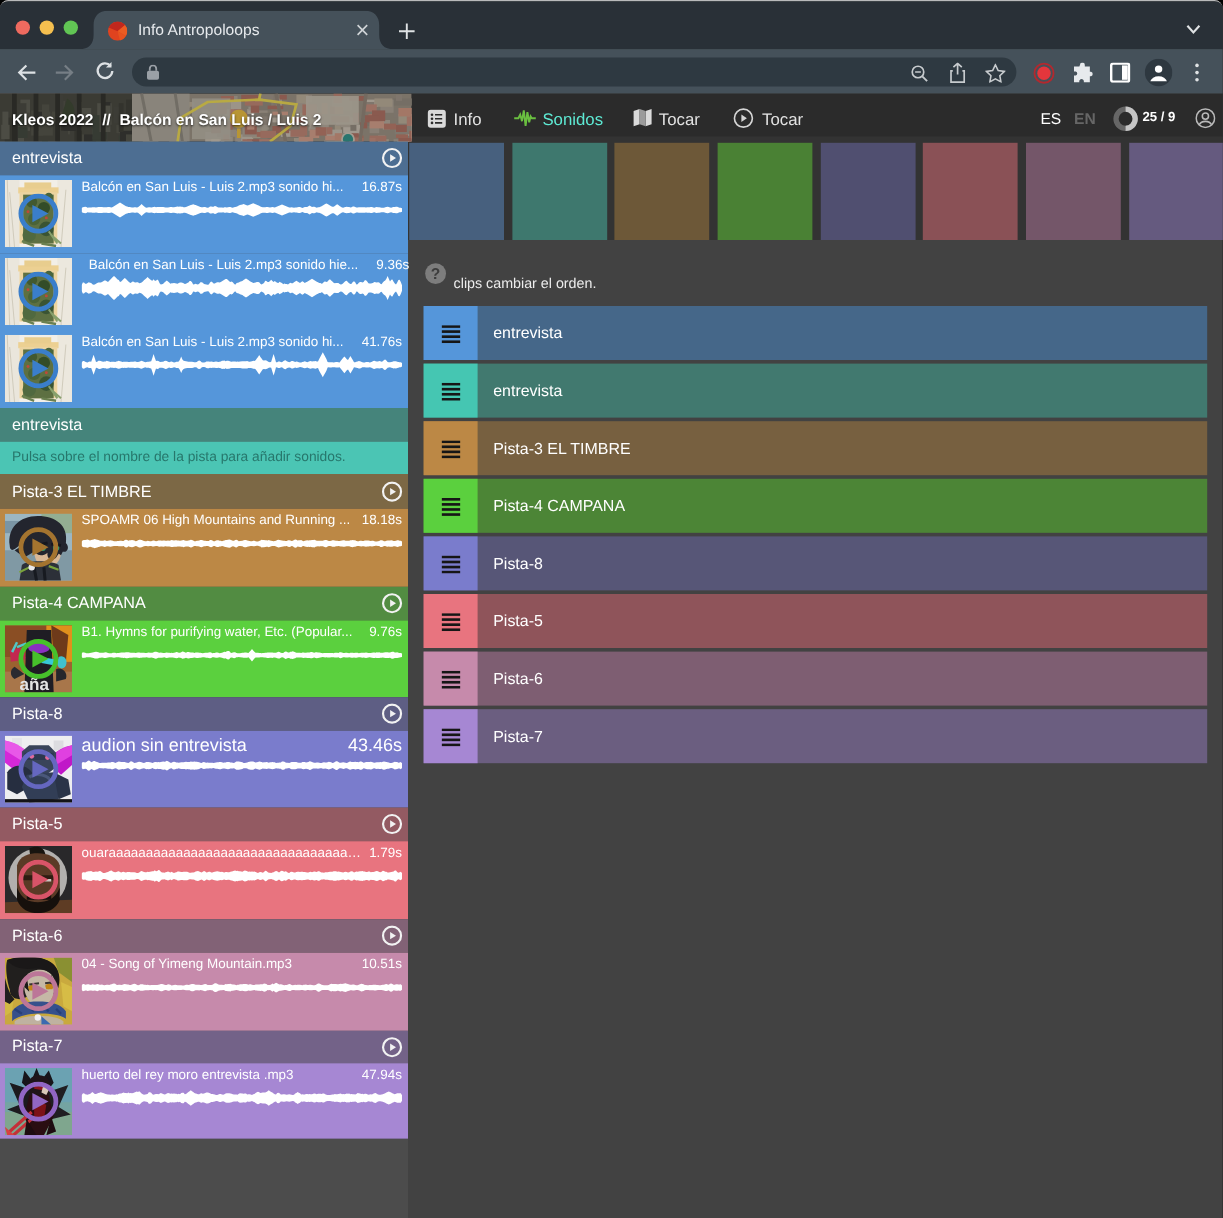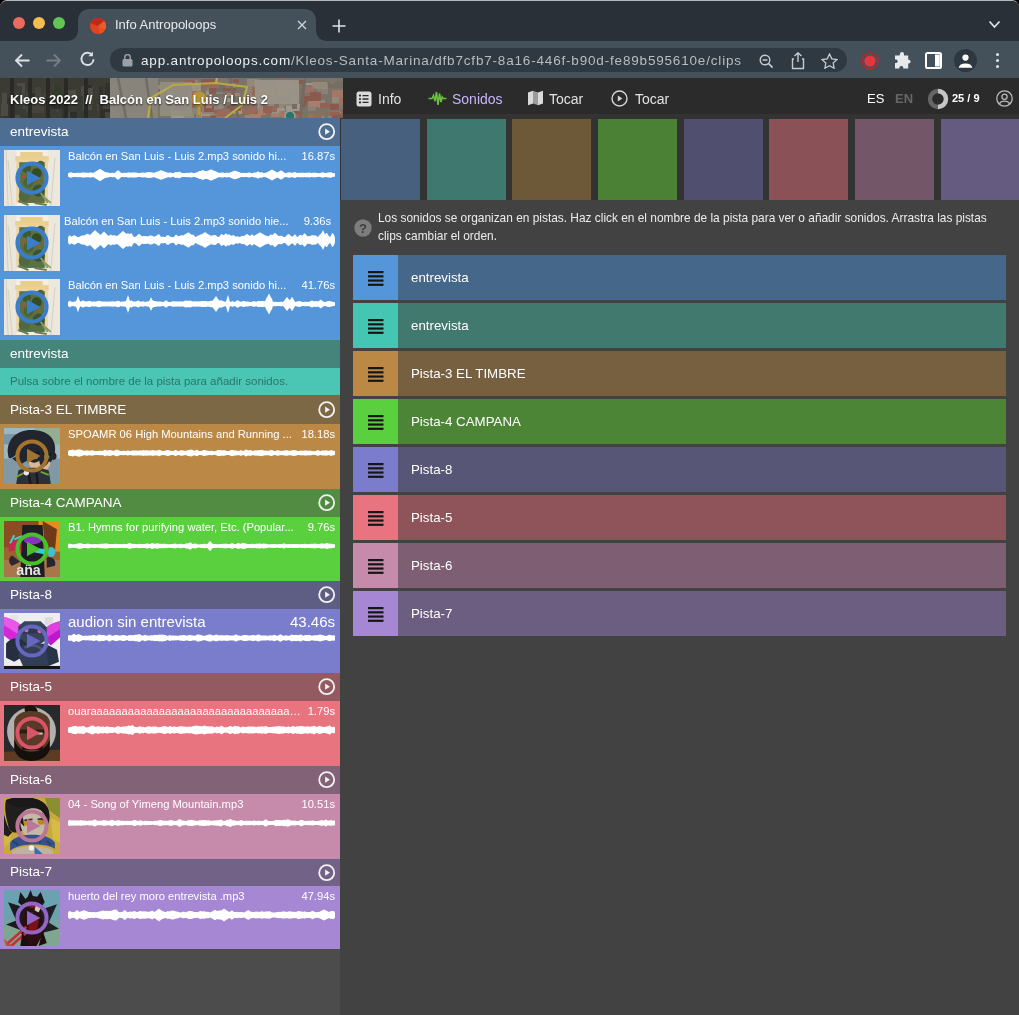--- a/index.html
+++ b/index.html
@@ -42,21 +42,20 @@
     </svg>
     <svg class="abs" style="left:79px;top:50px" width="17" height="17" viewBox="0 0 17 17">
 <path d="M13.2 4.0 A6.1 6.1 0 1 0 14.6 8.2" stroke="#dde1e4" stroke-width="1.9" fill="none"></path>
 <path d="M13.9 0.6 L13.9 5.2 L9.3 5.2 Z" fill="#dde1e4"></path>
     </svg>
     <div class="abs" style="left:110px;top:47px;width:737px;height:24px;border-radius:12px;background:#2e3941"></div>
     <svg class="abs" style="left:122px;top:53px" width="11" height="13" viewBox="0 0 11 13">
 <rect x="0.5" y="5" width="10" height="7.5" rx="1.5" fill="#9aa0a6"></rect>
 <path d="M2.8 5 L2.8 3.2 A2.7 2.7 0 0 1 8.2 3.2 L8.2 5" stroke="#9aa0a6" stroke-width="1.5" fill="none"></path>
     </svg>
-    <div class="abs" style="left:141px;top:52px;width:700px;height:17px;font-size:13.5px;letter-spacing:0.82px;color:#eceef0;white-space:nowrap">app.antropoloops.com<span style="color:#b9bdc1">/Kleos-Santa-Marina/dfb7cfb7-8a16-446f-b90d-fe89b595610e/clips</span></div>
     <svg class="abs" style="left:759px;top:53px" width="15" height="15" viewBox="0 0 15 15">
 <circle cx="6" cy="6" r="4.8" stroke="#c7cbce" stroke-width="1.4" fill="none"></circle>
 <path d="M3.6 6 L8.4 6" stroke="#c7cbce" stroke-width="1.4"></path>
 <path d="M9.6 9.6 L13.6 13.6" stroke="#c7cbce" stroke-width="1.6"></path>
     </svg>
     <svg class="abs" style="left:791px;top:51px" width="14" height="18" viewBox="0 0 14 18">
 <path d="M7 1 L7 10 M3.5 4 L7 0.8 L10.5 4" stroke="#c7cbce" stroke-width="1.4" fill="none"></path>
 <path d="M3 7 L1.5 7 L1.5 16.5 L12.5 16.5 L12.5 7 L11 7" stroke="#c7cbce" stroke-width="1.4" fill="none"></path>
     </svg>
     <svg class="abs" style="left:821px;top:52px" width="17" height="16" viewBox="0 0 17 16">
@@ -320,21 +319,21 @@
 <rect x="0.5" y="0.5" width="15" height="15" rx="2.5" fill="#dadada"></rect>
 <circle cx="4" cy="4.6" r="1.1" fill="#2b2b2b"></circle>
       <circle cx="4" cy="8" r="1.1" fill="#2b2b2b"></circle>
 <circle cx="4" cy="11.4" r="1.1" fill="#2b2b2b"></circle>
 <path d="M6.5 4.6 L12.5 4.6 M6.5 8 L12.5 8 M6.5 11.4 L12.5 11.4" stroke="#2b2b2b" stroke-width="1.3"></path>
     </svg>
     <div class="abs" style="left:378px;top:90px;font-size:14px;color:#e2e2e2">Info</div>
     <svg class="abs" style="left:428px;top:89px" width="19" height="17" viewBox="0 0 19 17">
 <path d="M0.5 8.5 L4 8.5 L5.5 5.5 L7 11 L8.5 2 L10 15 L11.5 3.5 L13 12 L14.2 7 L15.2 8.5 L18.5 8.5" stroke="#6abf40" stroke-width="1.6" fill="none"></path>
     </svg>
-    <div class="abs" style="left:452px;top:90px;font-size:14px;color:#c4b5fd">Sonidos</div>
+    <div class="abs" style="left:452px;top:90px;font-size:14px;color:#5eead4">Sonidos</div>
     <svg class="abs" style="left:527px;top:89px" width="17" height="16" viewBox="0 0 17 16">
 <path d="M1 2.5 L6 0.8 L6 13.5 L1 15.2 Z M11 2.5 L16 0.8 L16 13.5 L11 15.2 Z" fill="#dadada"></path>
 <path d="M6 0.8 L11 2.5 L11 15.2 L6 13.5 Z" fill="#9b9b9b"></path>
     </svg>
     <div class="abs" style="left:549px;top:90px;font-size:14px;color:#e2e2e2">Tocar</div>
     <svg class="abs" style="left:611px;top:89px" width="17" height="17" viewBox="0 0 17 17">
 <circle cx="8.5" cy="8.5" r="7.5" stroke="#d5d5d5" stroke-width="1.4" fill="none"></circle>
 <path d="M6.8 5.4 L11.4 8.5 L6.8 11.6 Z" fill="#d5d5d5"></path>
     </svg>
     <div class="abs" style="left:635px;top:90px;font-size:14px;color:#e2e2e2">Tocar</div>
@@ -406,21 +405,21 @@
         <circle cx="36" cy="14" r="3.5" fill="#49653c"></circle>
 <circle cx="19" cy="26" r="1.2" fill="#c04838"></circle>
         <circle cx="34" cy="31" r="1.2" fill="#c04838"></circle>
 <path d="M36 42 l7 10 M38 45 l8 7" stroke="#87a06c" stroke-width="1.6"></path>
 <path d="M14 50 l10 4 M30 52 l12 2" stroke="#6a8050" stroke-width="2"></path>
 </svg></div>
     <svg class="abs" style="left:15px;top:224.5px" width="34" height="34" viewBox="0 0 34 34">
 <circle cx="17" cy="17" r="14.6" stroke="#3a7ecb" stroke-width="4" fill="none"></circle>
 <path d="M12 9.8 L25.4 17 L12 24.2 Z" fill="#3a7ecb"></path>
     </svg>
-    <div class="abs" style="left:64px;top:213.5px;width:267px;height:14px;display:flex;font-size:11.2px;color:#fff">
+    <div class="abs" style="left:74px;top:213.5px;width:267px;height:14px;display:flex;font-size:11.2px;color:#fff">
       <div style="flex:1;white-space:nowrap;overflow:hidden;text-overflow:ellipsis">Balcón en San Luis - Luis 2.mp3 sonido hie...</div>
       <div style="margin-left:4px;white-space:nowrap">9.36s</div>
     </div>
     <svg class="abs" style="left:68px;top:223.5px" width="267" height="30" viewBox="0 0 267 30">
       <polygon points="0,12.8 1,10.5 2,10.5 3,11.4 4,11.4 5,10.8 6,10.3 7,10.6 8,10.9 9,11.8 10,12.2 11,12.1 12,11.5 13,10.8 14,10.4 15,10.4 16,10.5 17,10.1 18,9.4 19,8.8 20,8.7 21,9.4 22,9.9 23,8.9 24,7.9 25,6.9 26,5.9 27,4.9 28,5.9 29,6.9 30,7.9 31,8.3 32,9.9 33,9.6 34,8.6 35,7.6 36,6.6 37,7.6 38,8.6 39,9.6 40,10.5 41,10.9 42,9.7 43,9.5 44,10.3 45,10.5 46,10.2 47,10.2 48,11.0 49,10.8 50,10.4 51,9.5 52,8.6 53,7.7 54,6.8 55,5.9 56,6.8 57,7.7 58,8.6 59,9.0 60,7.7 61,9.0 62,9.0 63,8.0 64,8.8 65,11.0 66,12.1 67,11.8 68,11.4 69,10.5 70,9.6 71,8.7 72,9.6 73,10.5 74,11.4 75,11.0 76,11.1 77,10.9 78,11.1 79,11.2 80,11.4 81,10.9 82,10.5 83,10.4 84,10.7 85,11.0 86,11.7 87,11.4 88,10.8 89,10.5 90,9.2 91,9.2 92,10.2 93,12.1 94,11.8 95,11.5 96,11.9 97,12.1 98,11.4 99,10.3 100,10.2 101,10.6 102,11.6 103,11.8 104,12.1 105,12.2 106,12.1 107,10.5 108,9.5 109,10.2 110,11.2 111,11.3 112,10.7 113,10.2 114,10.3 115,10.5 116,9.9 117,9.3 118,8.8 119,8.2 120,7.6 121,7.5 122,8.4 123,9.3 124,9.9 125,9.5 126,10.2 127,11.5 128,12.2 129,11.1 130,10.6 131,10.5 132,9.8 134,9.1 135,8.4 136,7.7 137,7.0 138,7.7 139,8.4 140,9.1 141,9.8 142,10.2 143,10.8 144,10.6 145,10.5 146,10.1 147,10.1 148,10.3 149,11.4 150,12.1 151,11.5 152,10.9 153,8.9 154,9.2 155,10.0 156,10.1 157,9.2 158,8.2 159,9.2 160,9.9 161,9.1 162,10.1 163,10.6 164,10.9 165,9.8 166,10.5 167,10.9 168,11.9 169,11.3 170,11.6 171,11.7 172,12.1 173,11.2 174,10.7 175,11.0 176,11.0 177,10.3 178,9.6 179,8.9 180,9.6 181,10.3 182,10.9 183,9.9 184,9.3 185,10.1 186,10.9 187,10.3 188,9.7 189,9.1 190,8.5 191,7.9 192,7.3 193,7.9 194,8.5 195,9.1 196,9.7 197,10.3 198,10.8 199,10.8 200,11.5 201,11.0 202,9.8 203,9.5 204,10.0 205,9.5 206,8.4 207,7.8 208,8.7 209,9.5 210,10.7 211,11.1 212,10.8 213,10.8 214,10.8 215,11.7 216,12.0 217,11.9 218,11.1 219,9.9 220,9.2 221,9.0 222,10.2 223,11.0 224,11.6 225,11.5 226,10.0 227,9.3 228,10.2 229,12.1 230,11.8 231,10.6 232,10.1 233,10.0 234,10.5 235,9.9 236,8.6 237,8.5 238,9.6 239,11.1 240,11.3 241,11.2 242,11.0 243,10.7 244,10.1 245,10.2 246,10.4 247,10.3 248,10.4 249,11.4 250,11.9 251,10.4 252,9.4 253,8.8 254,7.3 255,5.0 256,7.3 257,9.6 258,8.1 259,7.9 260,9.7 261,11.2 262,12.0 263,10.4 264,8.3 265,8.2 266,9.9 267,12.8 267,17.2 266,20.1 265,21.8 264,21.7 263,19.6 262,18.0 261,18.8 260,20.3 259,22.1 258,21.9 257,20.4 256,22.7 255,25.0 254,22.7 253,21.2 252,20.6 251,19.6 250,18.1 249,18.6 248,19.6 247,19.7 246,19.6 245,19.8 244,19.9 243,19.3 242,19.0 241,18.8 240,18.7 239,18.9 238,20.4 237,21.5 236,21.4 235,20.1 234,19.5 233,20.0 232,19.9 231,19.4 230,18.2 229,17.9 228,19.8 227,20.7 226,20.0 225,18.5 224,18.4 223,19.0 222,19.8 221,21.0 220,20.8 219,20.1 218,18.9 217,18.1 216,18.0 215,18.3 214,19.2 213,19.2 212,19.2 211,18.9 210,19.3 209,20.5 208,21.3 207,22.2 206,21.6 205,20.5 204,20.0 203,20.5 202,20.2 201,19.0 200,18.5 199,19.2 198,19.2 197,19.7 196,20.3 195,20.9 194,21.5 193,22.1 192,22.7 191,22.1 190,21.5 189,20.9 188,20.3 187,19.7 186,19.1 185,19.9 184,20.7 183,20.1 182,19.1 181,19.7 180,20.4 179,21.1 178,20.4 177,19.7 176,19.0 175,19.0 174,19.3 173,18.8 172,17.9 171,18.3 170,18.4 169,18.7 168,18.1 167,19.1 166,19.5 165,20.2 164,19.1 163,19.4 162,19.9 161,20.9 160,20.1 159,20.8 158,21.8 157,20.8 156,19.9 155,20.0 154,20.8 153,21.1 152,19.1 151,18.5 150,17.9 149,18.6 148,19.7 147,19.9 146,19.9 145,19.5 144,19.4 143,19.2 142,19.8 141,20.2 140,20.9 139,21.6 138,22.3 137,23.0 136,22.3 135,21.6 134,20.9 132,20.2 131,19.5 130,19.4 129,18.9 128,17.8 127,18.5 126,19.8 125,20.5 124,20.1 123,20.7 122,21.6 121,22.5 120,22.4 119,21.8 118,21.2 117,20.7 116,20.1 115,19.5 114,19.7 113,19.8 112,19.3 111,18.7 110,18.8 109,19.8 108,20.5 107,19.5 106,17.9 105,17.8 104,17.9 103,18.2 102,18.4 101,19.4 100,19.8 99,19.7 98,18.6 97,17.9 96,18.1 95,18.5 94,18.2 93,17.9 92,19.8 91,20.8 90,20.8 89,19.5 88,19.2 87,18.6 86,18.3 85,19.0 84,19.3 83,19.6 82,19.5 81,19.1 80,18.6 79,18.8 78,18.9 77,19.1 76,18.9 75,19.0 74,18.6 73,19.5 72,20.4 71,21.3 70,20.4 69,19.5 68,18.6 67,18.2 66,17.9 65,19.0 64,21.2 63,22.0 62,21.0 61,21.0 60,22.3 59,21.0 58,21.4 57,22.3 56,23.2 55,24.1 54,23.2 53,22.3 52,21.4 51,20.5 50,19.6 49,19.2 48,19.0 47,19.8 46,19.8 45,19.5 44,19.7 43,20.5 42,20.3 41,19.1 40,19.5 39,20.4 38,21.4 37,22.4 36,23.4 35,22.4 34,21.4 33,20.4 32,20.1 31,21.7 30,22.1 29,23.1 28,24.1 27,25.1 26,24.1 25,23.1 24,22.1 23,21.1 22,20.1 21,20.6 20,21.3 19,21.2 18,20.6 17,19.9 16,19.5 15,19.6 14,19.6 13,19.2 12,18.5 11,17.9 10,17.8 9,18.2 8,19.1 7,19.4 6,19.7 5,19.2 4,18.6 3,18.6 2,19.5 1,19.5 0,17.2" fill="#fff"></polygon>
     </svg>
     <div class="abs" style="left:0;top:274.0px;width:340px;height:64.5px;background:#5596da"></div>
     <div class="abs" style="left:4px;top:278.0px;width:56px;height:56px;overflow:hidden"><svg width="56" height="56" viewBox="0 0 55 55">
 <rect width="55" height="55" fill="#f2efe8"></rect>
 <rect x="0" y="0" width="12" height="55" fill="#eae6dc"></rect>
@@ -668,21 +667,20 @@
     <div class="abs" style="left:512.3px;top:118px;width:79.1px;height:81px;background:#6d5838"></div>
     <div class="abs" style="left:598.0px;top:118px;width:79.1px;height:81px;background:#4a8134"></div>
     <div class="abs" style="left:683.7px;top:118px;width:79.1px;height:81px;background:#504f70"></div>
     <div class="abs" style="left:769.3px;top:118px;width:79.1px;height:81px;background:#8a5156"></div>
     <div class="abs" style="left:855.0px;top:118px;width:79.1px;height:81px;background:#745669"></div>
     <div class="abs" style="left:940.7px;top:118px;width:79.1px;height:81px;background:#655a7f"></div>
     <svg class="abs" style="left:353.5px;top:218px" width="18" height="18" viewBox="0 0 18 18">
 <circle cx="9" cy="9" r="8.7" fill="#7d7d7d"></circle>
 <text x="9" y="13.6" text-anchor="middle" font-family="Liberation Sans, sans-serif" font-size="13" font-weight="bold" fill="#3c3c3c">?</text>
     </svg>
-    <div class="abs" style="left:378px;top:210px;font-size:11.9px;color:#ececec;white-space:nowrap">Los sonidos se organizan en pistas. Haz click en el nombre de la pista para ver o añadir sonidos. Arrastra las pistas</div>
     <div class="abs" style="left:378px;top:228px;font-size:11.9px;color:#ececec;white-space:nowrap">clips cambiar el orden.</div>
     <div class="abs" style="left:353px;top:253.5px;width:653px;height:45px;background:#456789"></div>
     <div class="abs" style="left:353px;top:253.5px;width:45px;height:45px;background:#5596da"></div>
     <svg class="abs" style="left:368px;top:270.0px" width="16" height="15" viewBox="0 0 16 15">
       <rect x="0" y="0.00" width="15.5" height="2.2" fill="#161616"></rect>
       <rect x="0" y="4.23" width="15.5" height="2.2" fill="#161616"></rect>
       <rect x="0" y="8.46" width="15.5" height="2.2" fill="#161616"></rect>
       <rect x="0" y="12.69" width="15.5" height="2.2" fill="#161616"></rect>
     </svg>
     <div class="abs" style="left:411px;top:269.0px;font-size:13.3px;color:#fff">entrevista</div>

